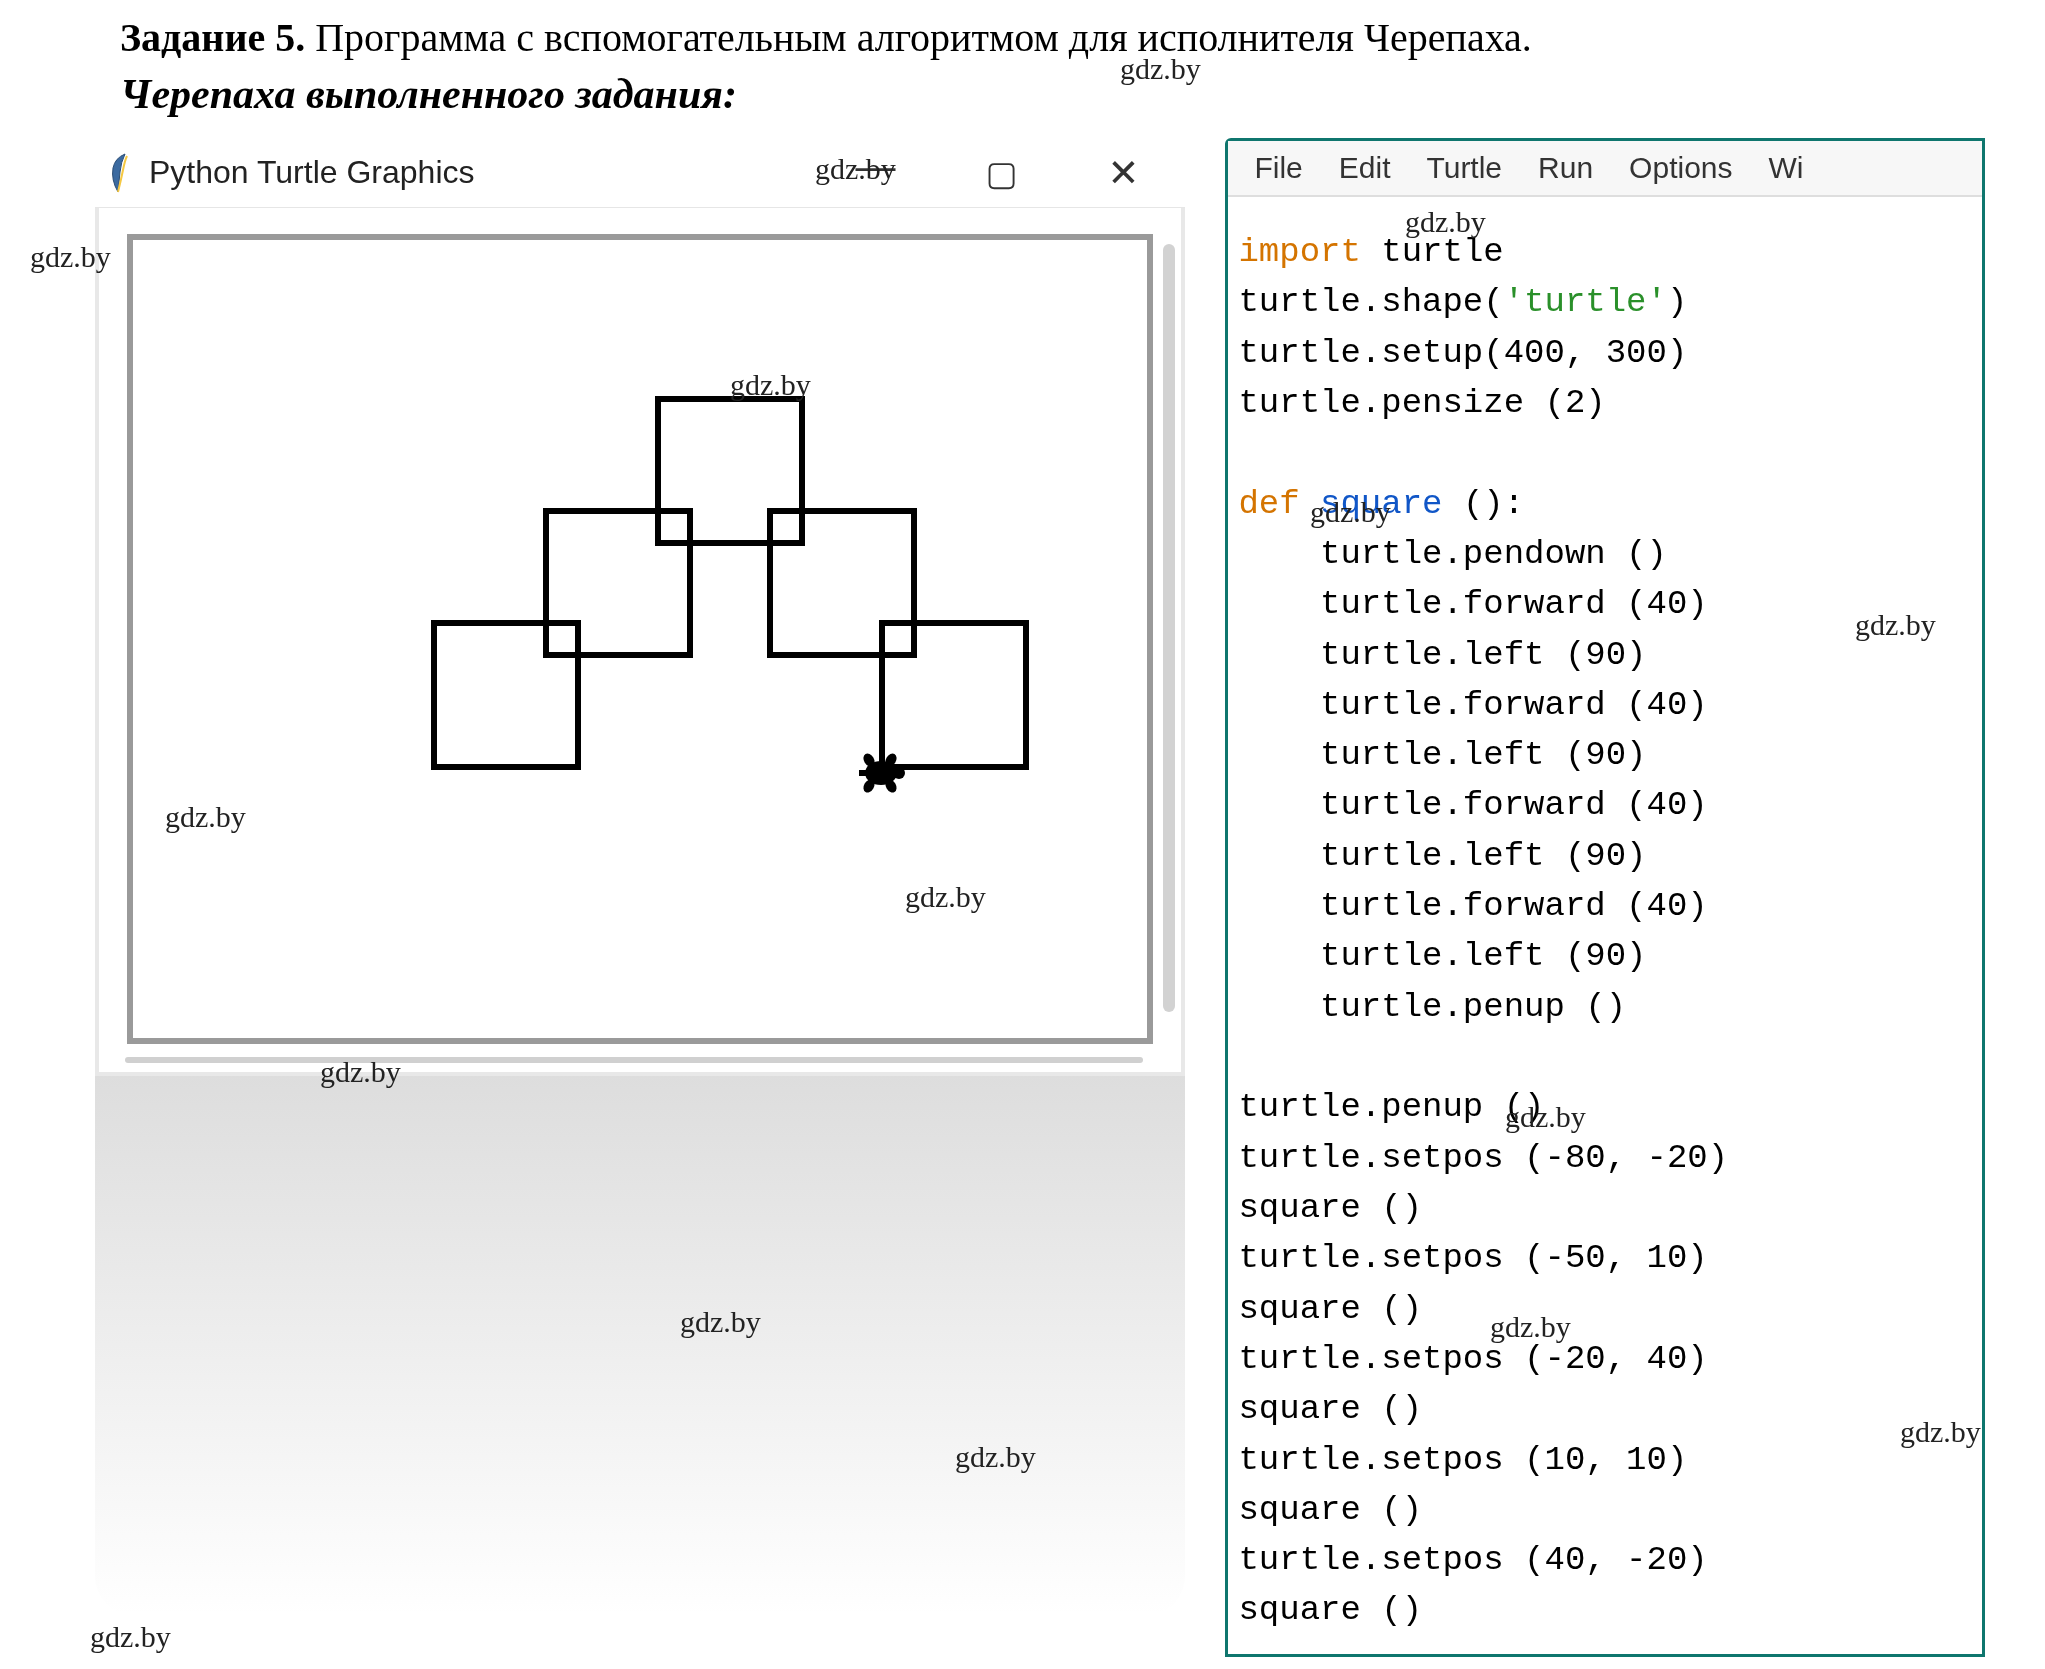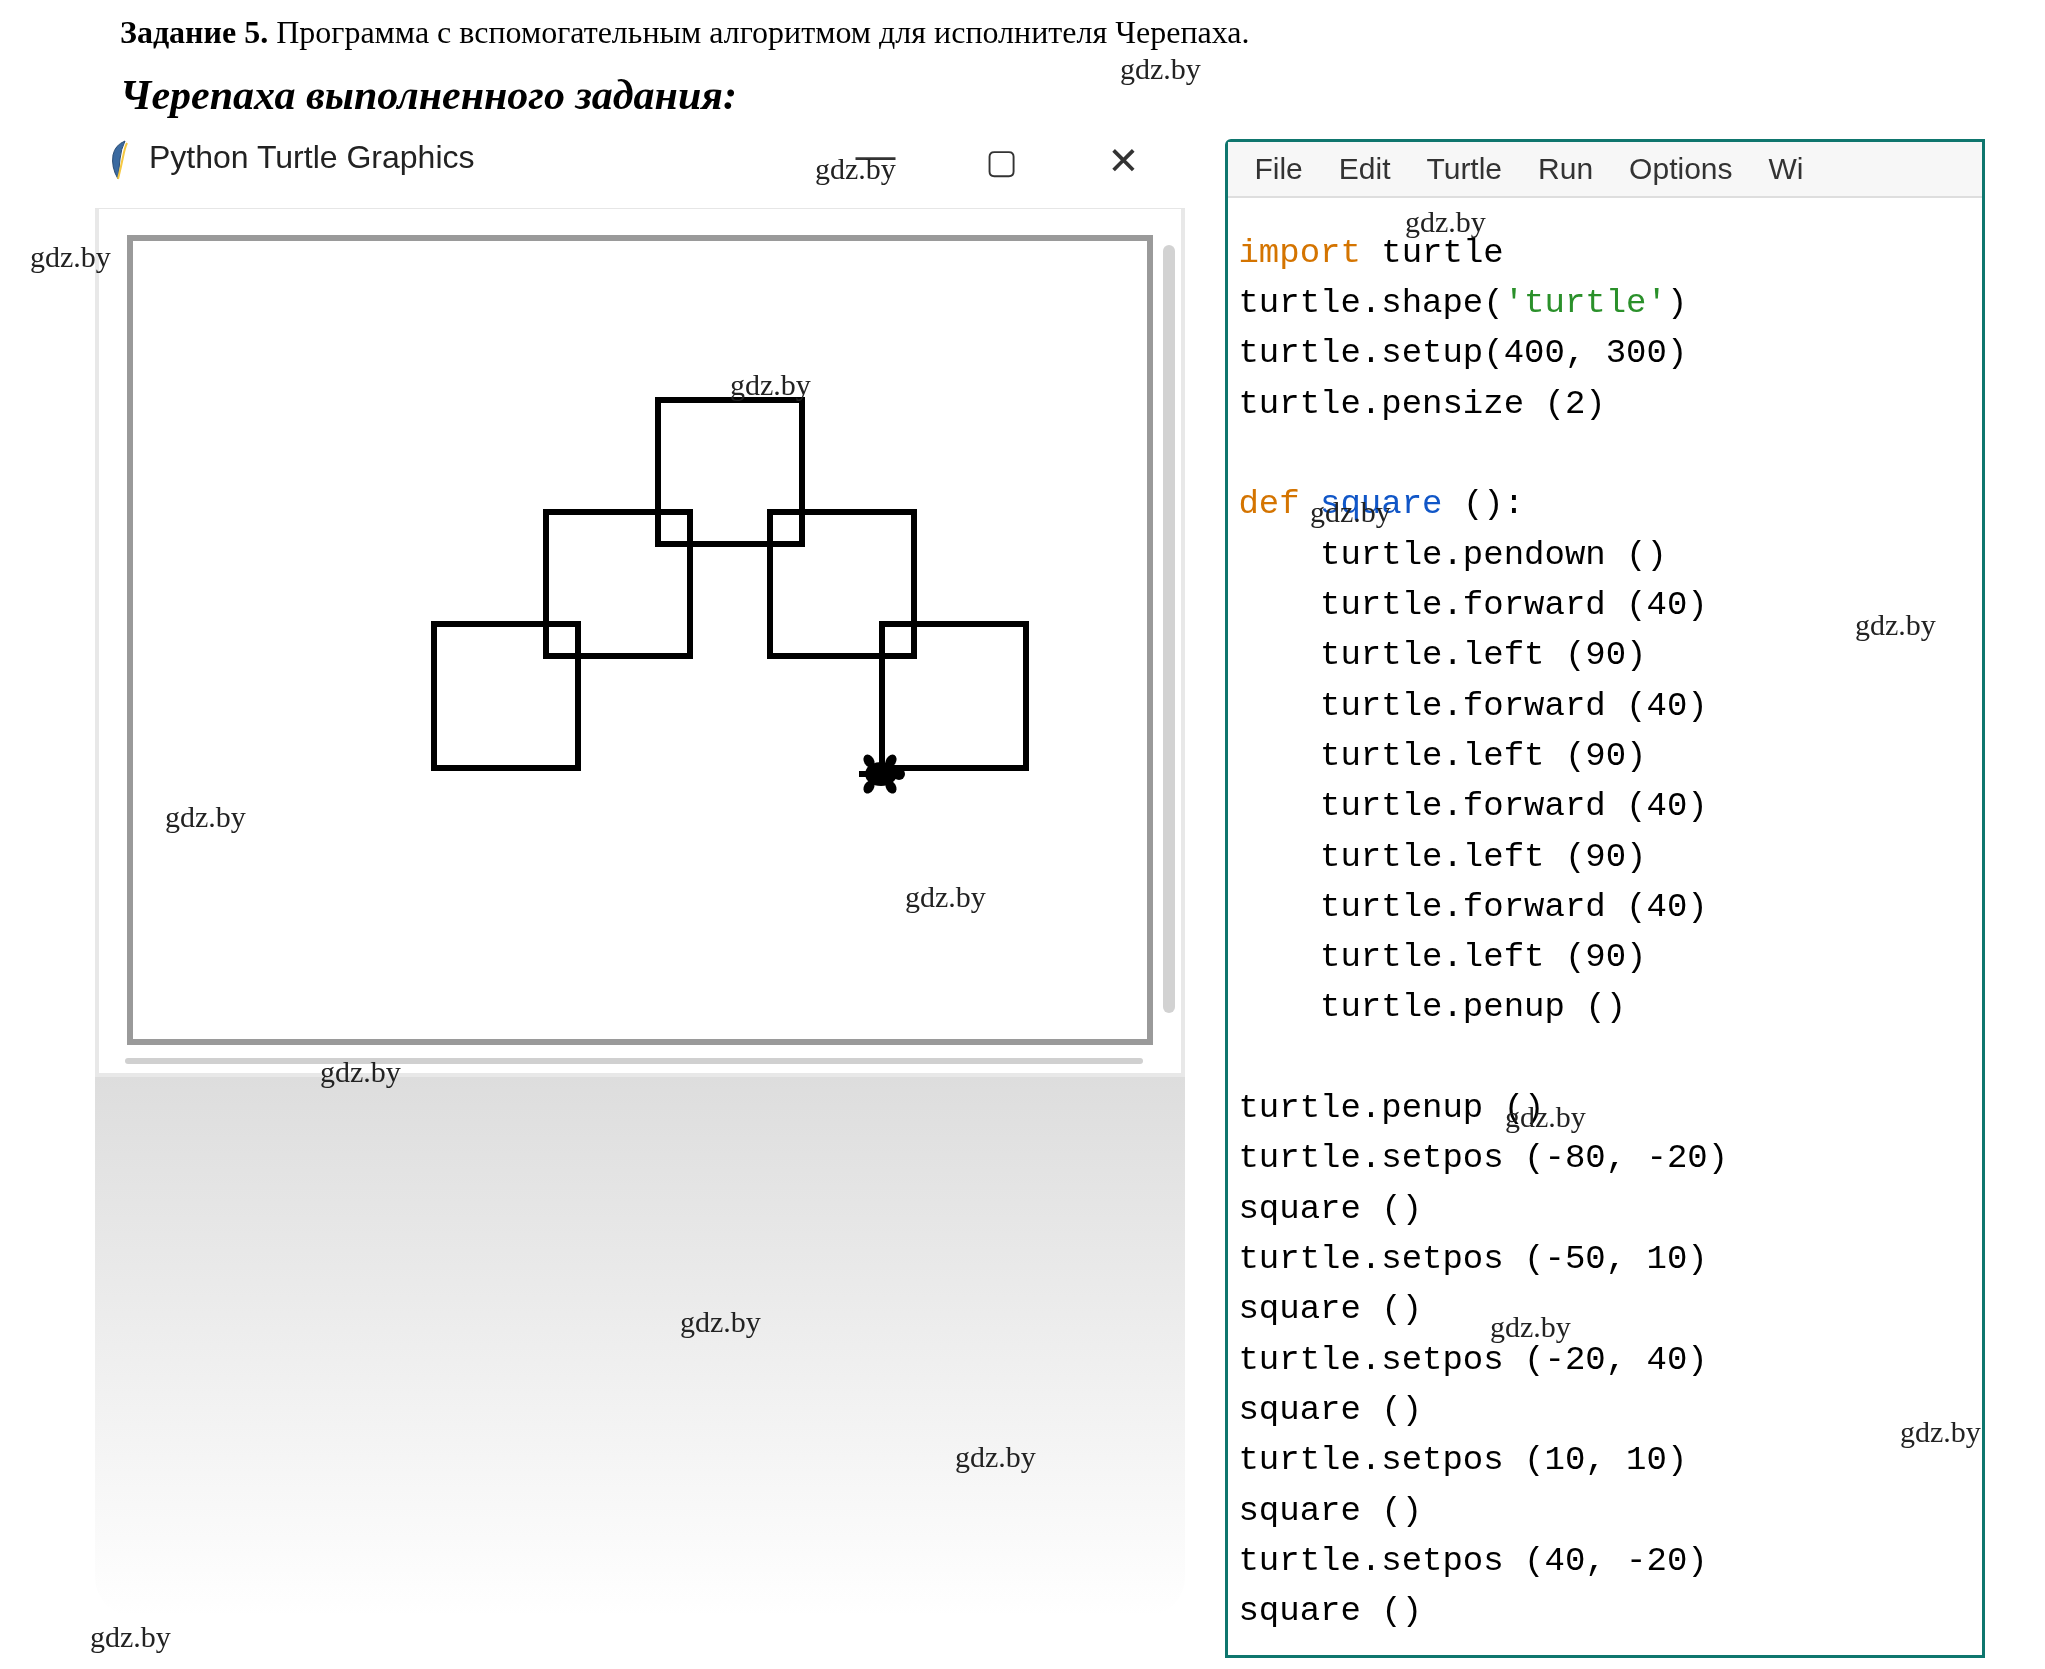--- a/index.html
+++ b/index.html
@@ -7,24 +7,24 @@
       font-family: "Times New Roman", serif;
       background: #ffffff;
       color: #000;
       width: 2045px;
       position: relative;
     }
     .page {
       padding: 10px 60px 40px 60px;
     }
     .heading {
-      font-size: 32px;
+      font-size: 40px;
       line-height: 1.4;
       text-indent: 60px;
-      margin-bottom: 16px;
+      margin-bottom: 4px;
     }
     .heading .bold { font-weight: bold; }
     .screenshot-label {
       font-size: 42px;
       font-style: italic;
       font-weight: bold;
       text-indent: 60px;
       margin-bottom: 10px;
     }
     .content-row {
@@ -33,21 +33,21 @@
       margin-top: 20px;
     }
     
     .turtle-window {
       width: 1120px;
       position: relative;
       margin-left: 35px;
     }
     .tw-titlebar {
       display: flex;
-      align-items: flex-start;
+      align-items: center;
       height: 70px;
       padding: 0 16px 0 8px;
       background: #ffffff;
       border-bottom: 1px solid #e6e6e6;
     }
     .feather-icon {
       width: 30px;
       height: 42px;
       margin-right: 16px;
       position: relative;

